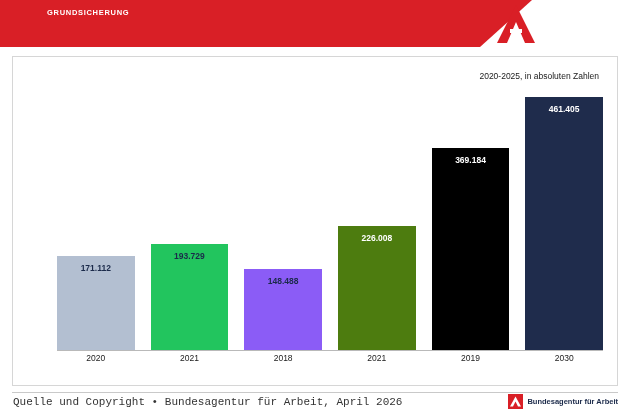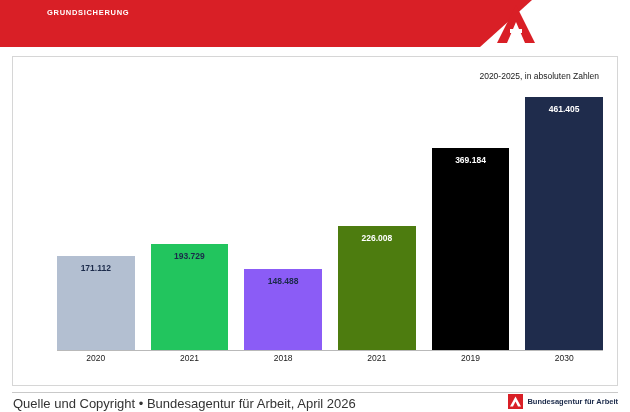--- a/index.html
+++ b/index.html
@@ -161,22 +161,23 @@
     left: 0;
     top: 0;
     width: 606px;
     height: 1px;
     background: #c9c9c9;
   }
   .footer-source {
     position: absolute;
     left: 1px;
     top: 4px;
-    font-size: 13px;
+    font-size: 11px;
     color: #333333;
+    font-family: Liberation Mono, monospace;
   }
   .footer-brand {
     position: absolute;
     right: 0;
     top: 2px;
     display: flex;
     align-items: center;
     gap: 4px;
   }
   .footer-brand-text {

